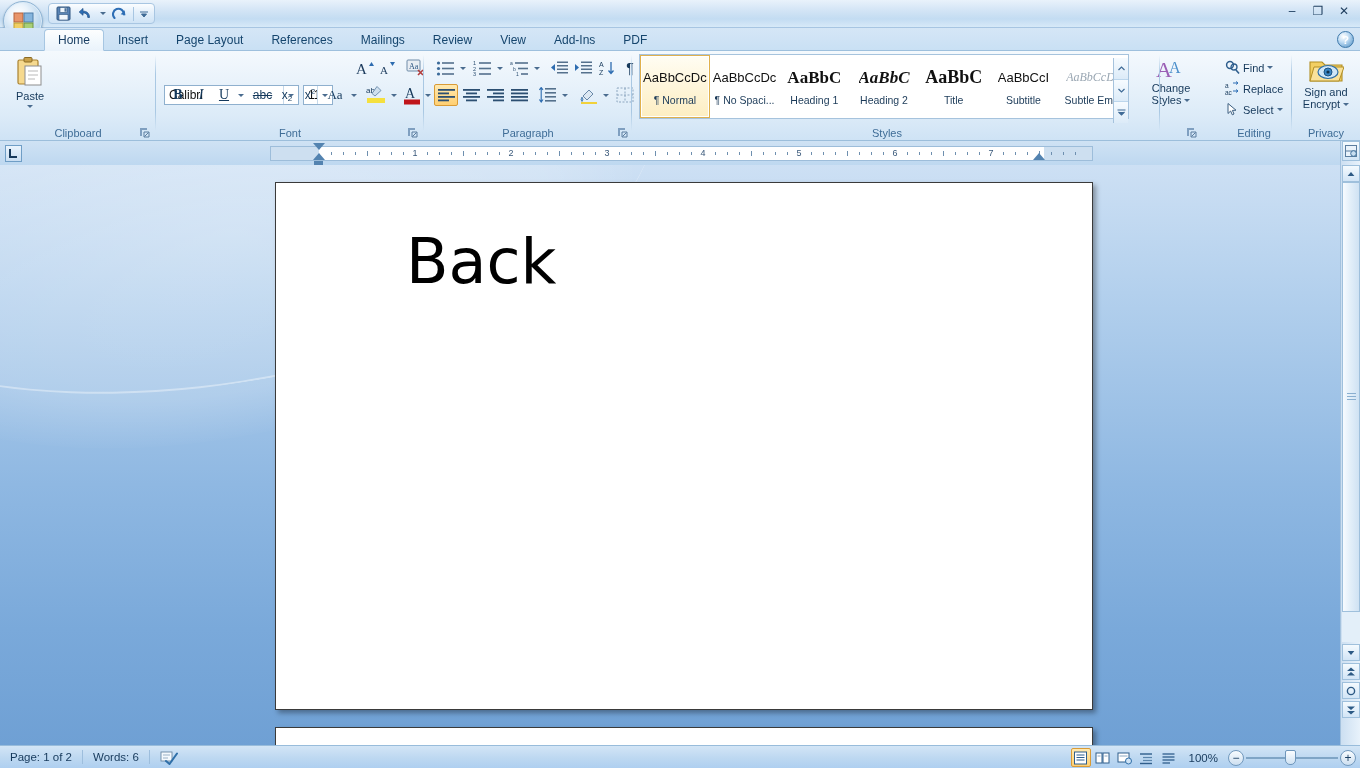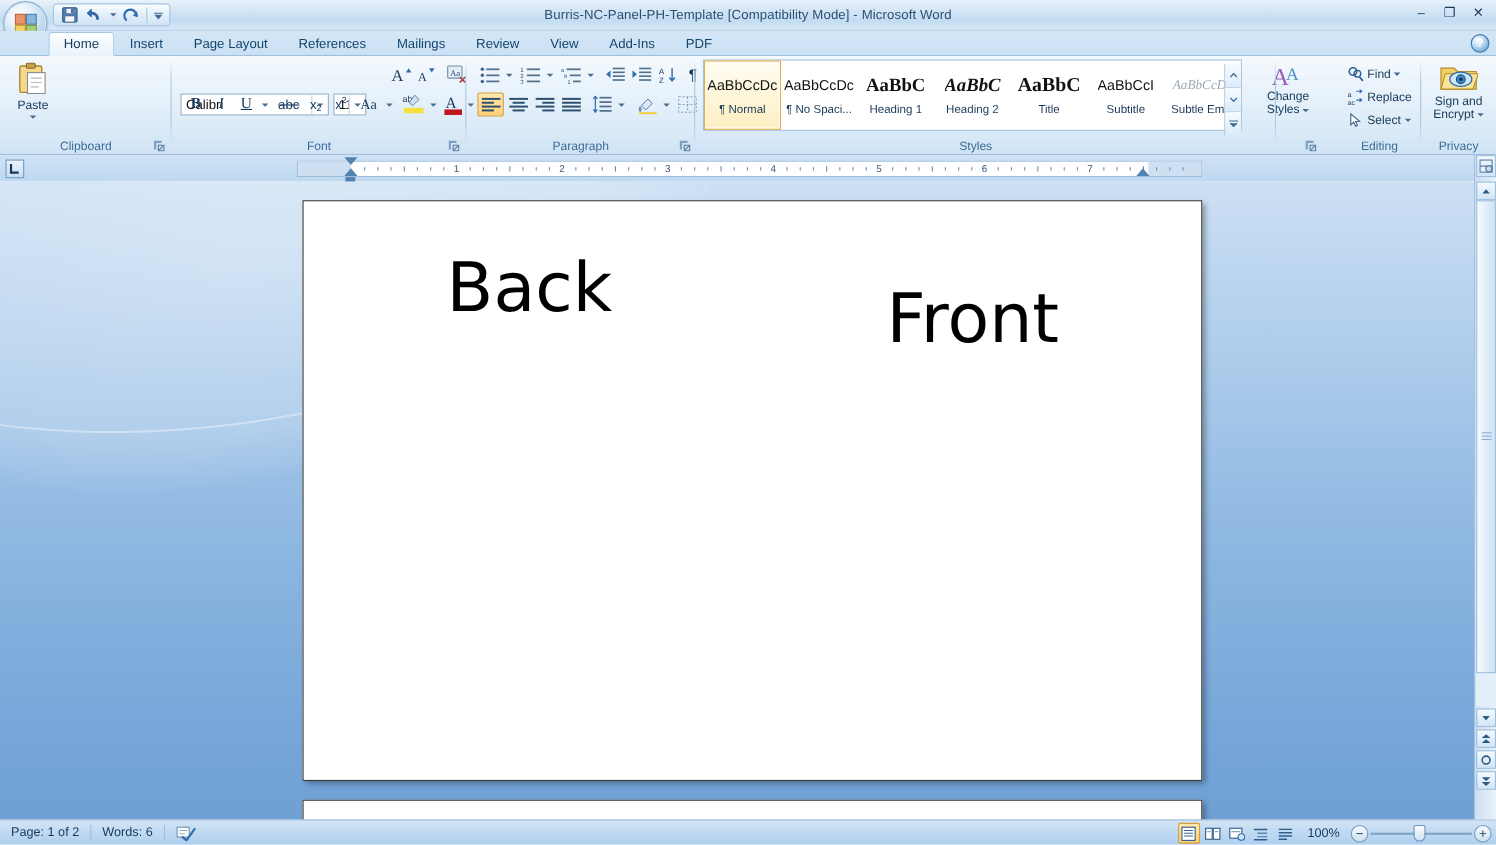--- a/index.html
+++ b/index.html
@@ -233,21 +233,20 @@
     background: linear-gradient(180deg,#f8fcff,#cddff0); border: 1px solid #7299bd;
     display: flex; align-items: center; justify-content: center; font-size: 12px; color: #1b3f63; line-height: 1; }
   .sb-divider { width: 1px; height: 14px; background: #9dbedd; }
 </style>
 </head>
 <body>
 
 <div id="app">
 
   <div class="titlebar">
-    <div class="title-text">Burris-NC-Panel-PH-Template [Compatibility Mode] - Microsoft Word</div>
 
     <div class="office-btn">
       <svg class="logo" viewBox="0 0 22 22">
         <rect x="1" y="2" width="9" height="9" fill="#e8956b" stroke="#b5623a" stroke-width="1"></rect>
         <rect x="11" y="2" width="9" height="9" fill="#86b5dd" stroke="#4c7ca8" stroke-width="1"></rect>
         <rect x="1" y="12" width="9" height="9" fill="#f1cf63" stroke="#bf9d2e" stroke-width="1"></rect>
         <rect x="11" y="12" width="9" height="9" fill="#a9cf76" stroke="#6e9543" stroke-width="1"></rect>
       </svg>
     </div>
 
@@ -766,21 +765,20 @@
       <div class="indent-bot" style="left:762px; top:6px;"></div>
     </div>
   </div>
 
   <div class="canvas">
     <div class="swoosh"></div>
     <div class="swoosh2"></div>
 
     <div class="page page1">
       <div class="doc-word" style="left:130px; top:48px;">Back</div>
-      <div class="doc-word" style="left:530px; top:76px;">Front</div>
     </div>
 
     <div class="page page2"></div>
   </div>
 
   <div class="vscroll">
     <div class="sb-top-btn">
       <svg width="14" height="14" viewBox="0 0 14 14">
         <rect x="1.5" y="1.5" width="11" height="11" fill="#eaf3fb" stroke="#5b7d9f"></rect>
         <line x1="1.5" y1="7" x2="12.5" y2="7" stroke="#5b7d9f"></line>

